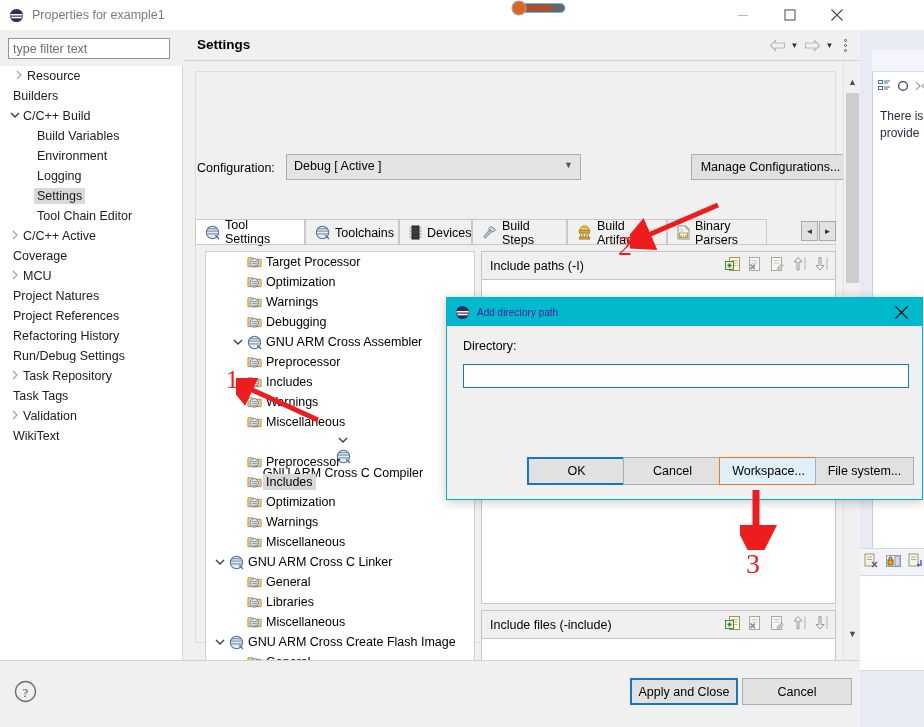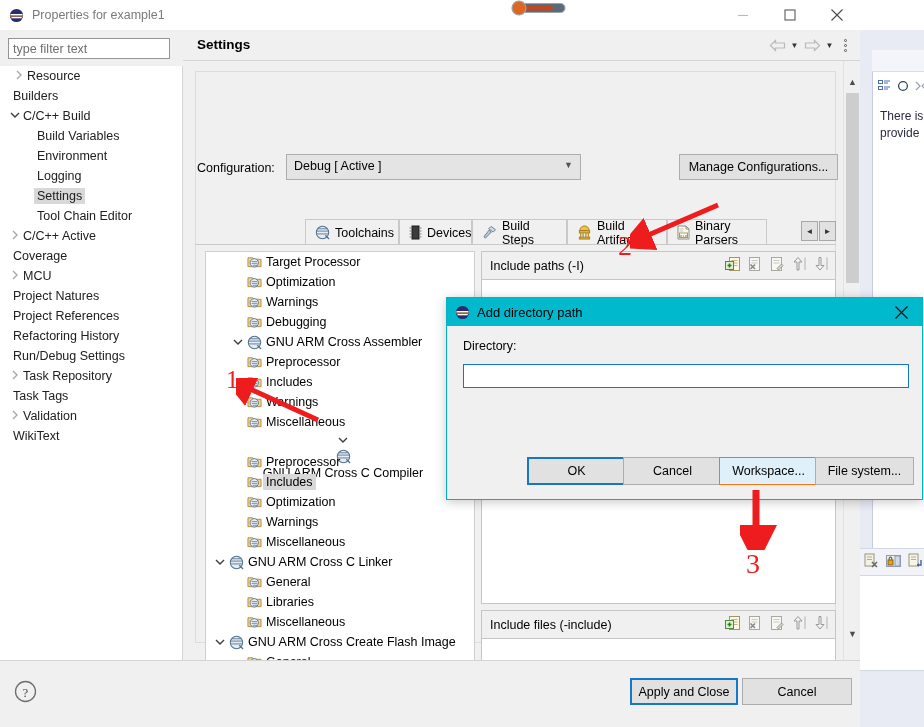--- a/index.html
+++ b/index.html
@@ -144,21 +144,21 @@
   
   .cfg-label { position: absolute; left: 14px; top: 100px; font-size: 12.5px; }
   .cfg-combo {
     position: absolute; left: 103px; top: 93px; width: 295px; height: 26px;
     background: #e4e4e4; border: 1px solid #adadad;
     font-size: 12.5px; padding: 4px 18px; color: #000;
   }
   .cfg-combo .cv { position:absolute; left: 7px; top: 4px; }
   .cfg-combo .chev { position: absolute; right: 7px; top: 5px; color: #555; font-size: 9px; }
   .cfg-manage {
-    position: absolute; left: 496px; top: 93px; width: 159px; height: 26px;
+    position: absolute; left: 508px; top: 93px; width: 159px; height: 26px;
     background: #e1e1e1; border: 1px solid #adadad;
     font-size: 12.5px; display:flex; align-items:center; justify-content:center;
   }
 
   
   .tabstrip {
     position: absolute; left: 12px; top: 158px; width: 641px; height: 26px;
   }
   .tab {
     position: absolute; top: 0; height: 26px;
@@ -211,21 +211,21 @@
   .adp {
     position: absolute; left: 446px; top: 297px; width: 477px; height: 203px;
     background: #f0f0f0; border: 1px solid #00b4c8;
     box-shadow: 0 2px 10px rgba(0,0,0,0.22);
   }
   .adp-title {
     position: absolute; left: 0; top: 0; width: 100%; height: 28px;
     background: #00b9cd; display: flex; align-items: center;
   }
   .adp-title .ti { margin-left: 8px; margin-right: 7px; display:flex; }
-  .adp-title .tt { font-size: 13px; color: #000000; }
+  .adp-title .tt { font-size: 10px; color: #4c1d95; }
   .adp-close {
     position: absolute; right: 0; top: 0; width: 42px; height: 28px;
     display:flex; align-items:center; justify-content:center; color: #1a1a1a;
   }
   .adp-dirlabel { position: absolute; left: 16px; top: 41px; font-size: 12.5px; }
   .adp-input {
     position: absolute; left: 16px; top: 66px; width: 446px; height: 24px;
     background: #ffffff; border: 1px solid #1577c6;
   }
   .adp-btns { position: absolute; left: 0; top: 159px; width: 477px; height: 30px; }
@@ -477,20 +477,30 @@
         <div class="panel-frame"></div>
 
         <div class="cfg-label">Configuration:</div>
         <div class="cfg-combo">
           <span class="cv">Debug  [ Active ]</span>
           <span class="chev">▼</span>
         </div>
         <div class="cfg-manage">Manage Configurations...</div>
 
         <div class="tabstrip">
+            <div class="tab active" style="left: 0px; width: 110px;">
+              <span style="display: flex;">
+                <svg width="15" height="15" viewBox="0 0 16 16">
+                  <circle cx="8" cy="8" r="6.6" fill="#e6ecf4" stroke="#51708f" stroke-width="1.1"></circle>
+                  <path d="M2 6.5 h12 M2.2 9.5 h11.6 M3 4 h10" stroke="#51708f" stroke-width="0.9"></path>
+                  <path d="M11 11 l4 4" stroke="#51708f" stroke-width="1.4"></path>
+                </svg>
+              </span>
+              <span>Tool Settings</span>
+            </div>
             <div class="tab" style="left: 110px; width: 94px;">
               <span style="display: flex;">
                 <svg width="15" height="15" viewBox="0 0 16 16">
                   <circle cx="8" cy="8" r="6.6" fill="#e6ecf4" stroke="#51708f" stroke-width="1.1"></circle>
                   <path d="M2 6.5 h12 M2.2 9.5 h11.6 M3 4 h10" stroke="#51708f" stroke-width="0.9"></path>
                   <path d="M11 11 l4 4" stroke="#51708f" stroke-width="1.4"></path>
                 </svg>
               </span>
               <span>Toolchains</span>
             </div>

